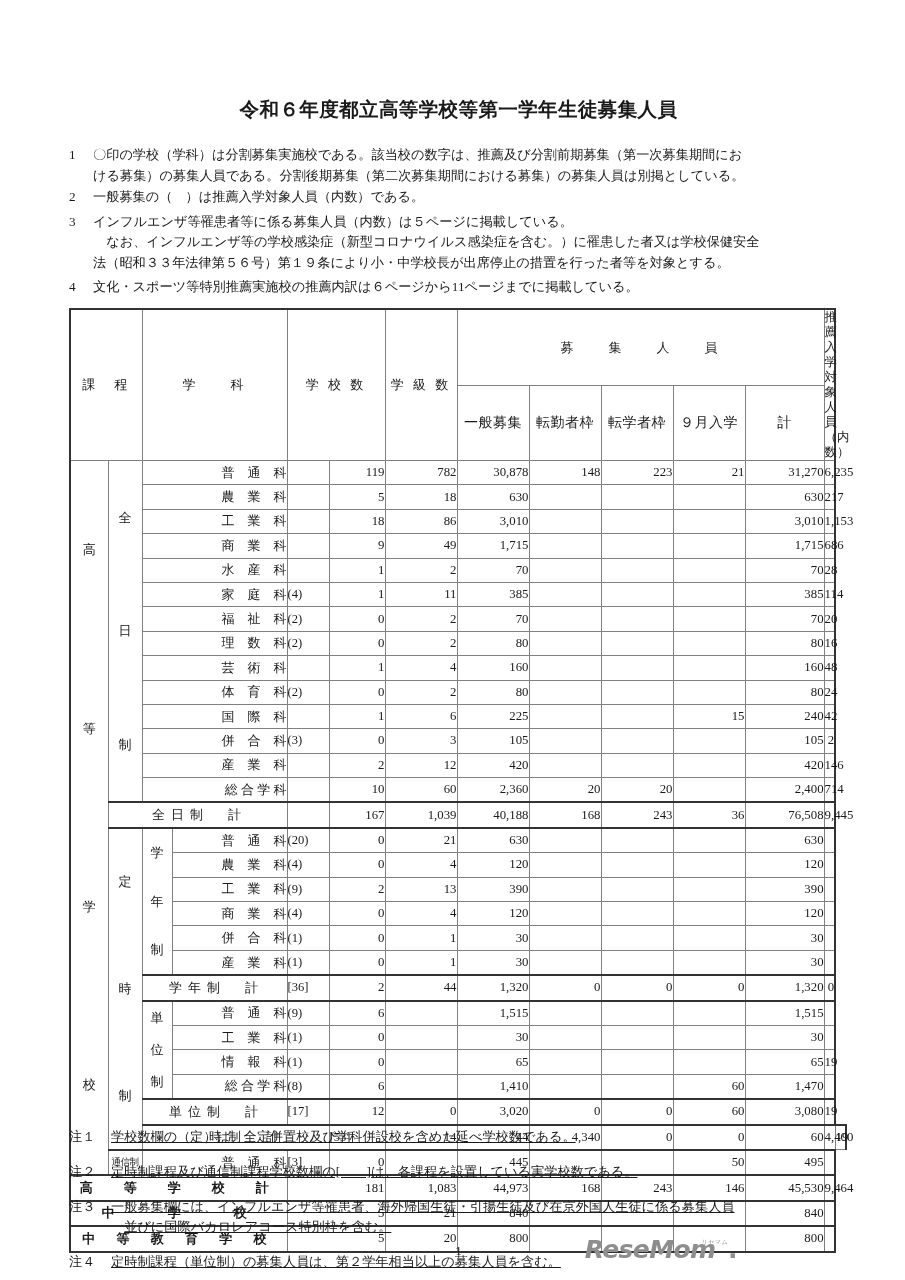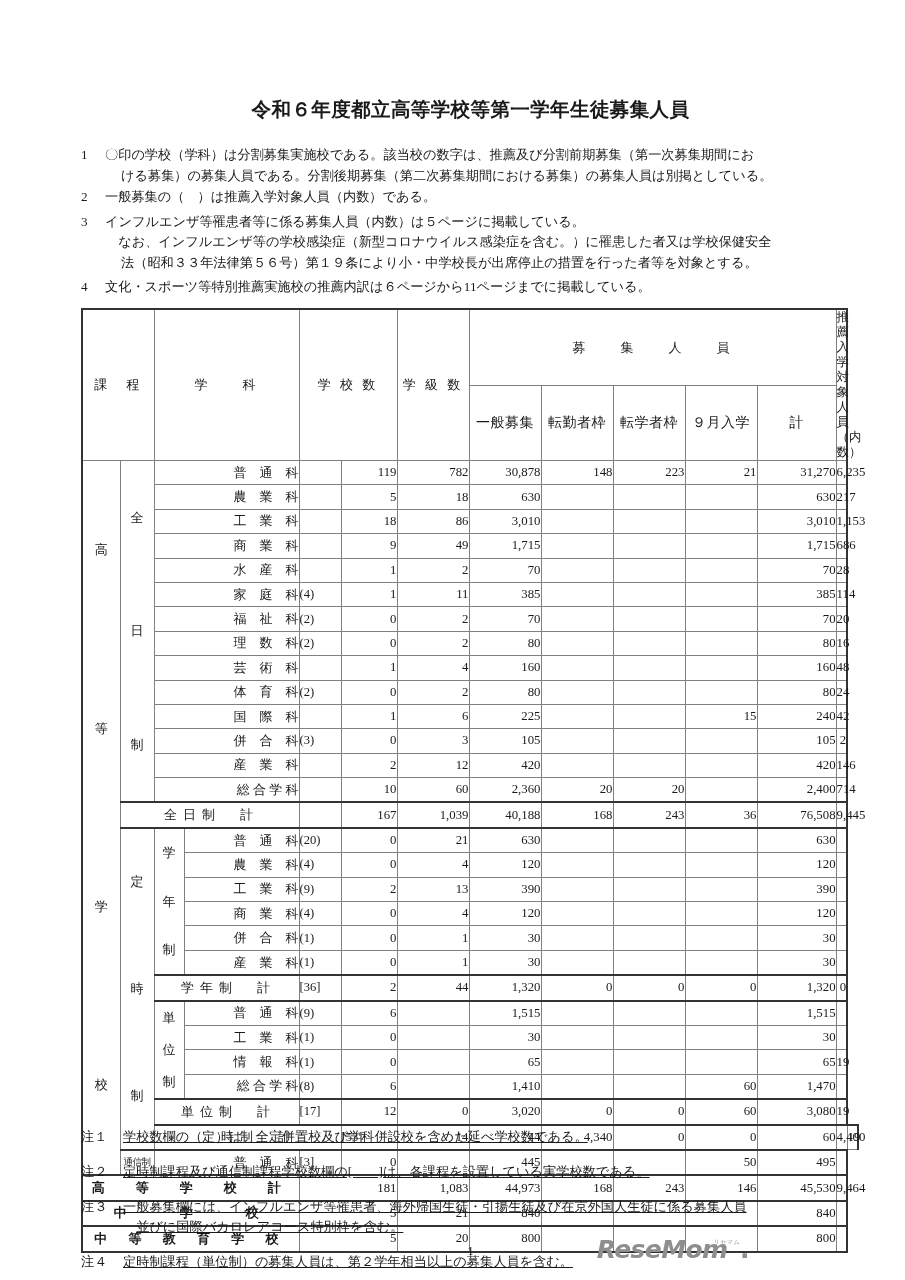--- a/index.html
+++ b/index.html
@@ -10,21 +10,21 @@
   body {
     width: 905px;
     height: 1280px;
     position: relative;
     font-family: "Liberation Serif", "DejaVu Serif", serif;
     color: #1a1a1a;
     overflow: hidden;
   }
   .page {
     position: absolute;
-    left: 18px; top: 0;
+    left: 6px; top: 0;
     width: 753px;
     height: 1280px;
   }
 
   
   .doc-title {
     position: absolute;
     left: 0; top: 96px;
     width: 905px;
     text-align: center;
@@ -38,21 +38,21 @@
     position: absolute;
     left: 63px; top: 145px;
     width: 790px;
     font-size: 13.2px;
     line-height: 20.5px;
   }
   .intro-item { display: flex; margin-bottom: 1px; }
   .intro-num { width: 24px; flex: 0 0 24px; }
   .intro-body { flex: 1 1 auto; }
   .intro-body .cont { display: block; text-indent: 1em; }
-  .intro-body .cont2 { display: block; text-indent: 0em; margin-left: 16px; }
+  .intro-body .cont2 { display: block; text-indent: 0em; }
   .gap-s { height: 3px; }
 
   
   .tbl-wrap {
     position: absolute;
     left: 63px; top: 308px;
     width: 778px;
   }
   table.main {
     border-collapse: collapse;

